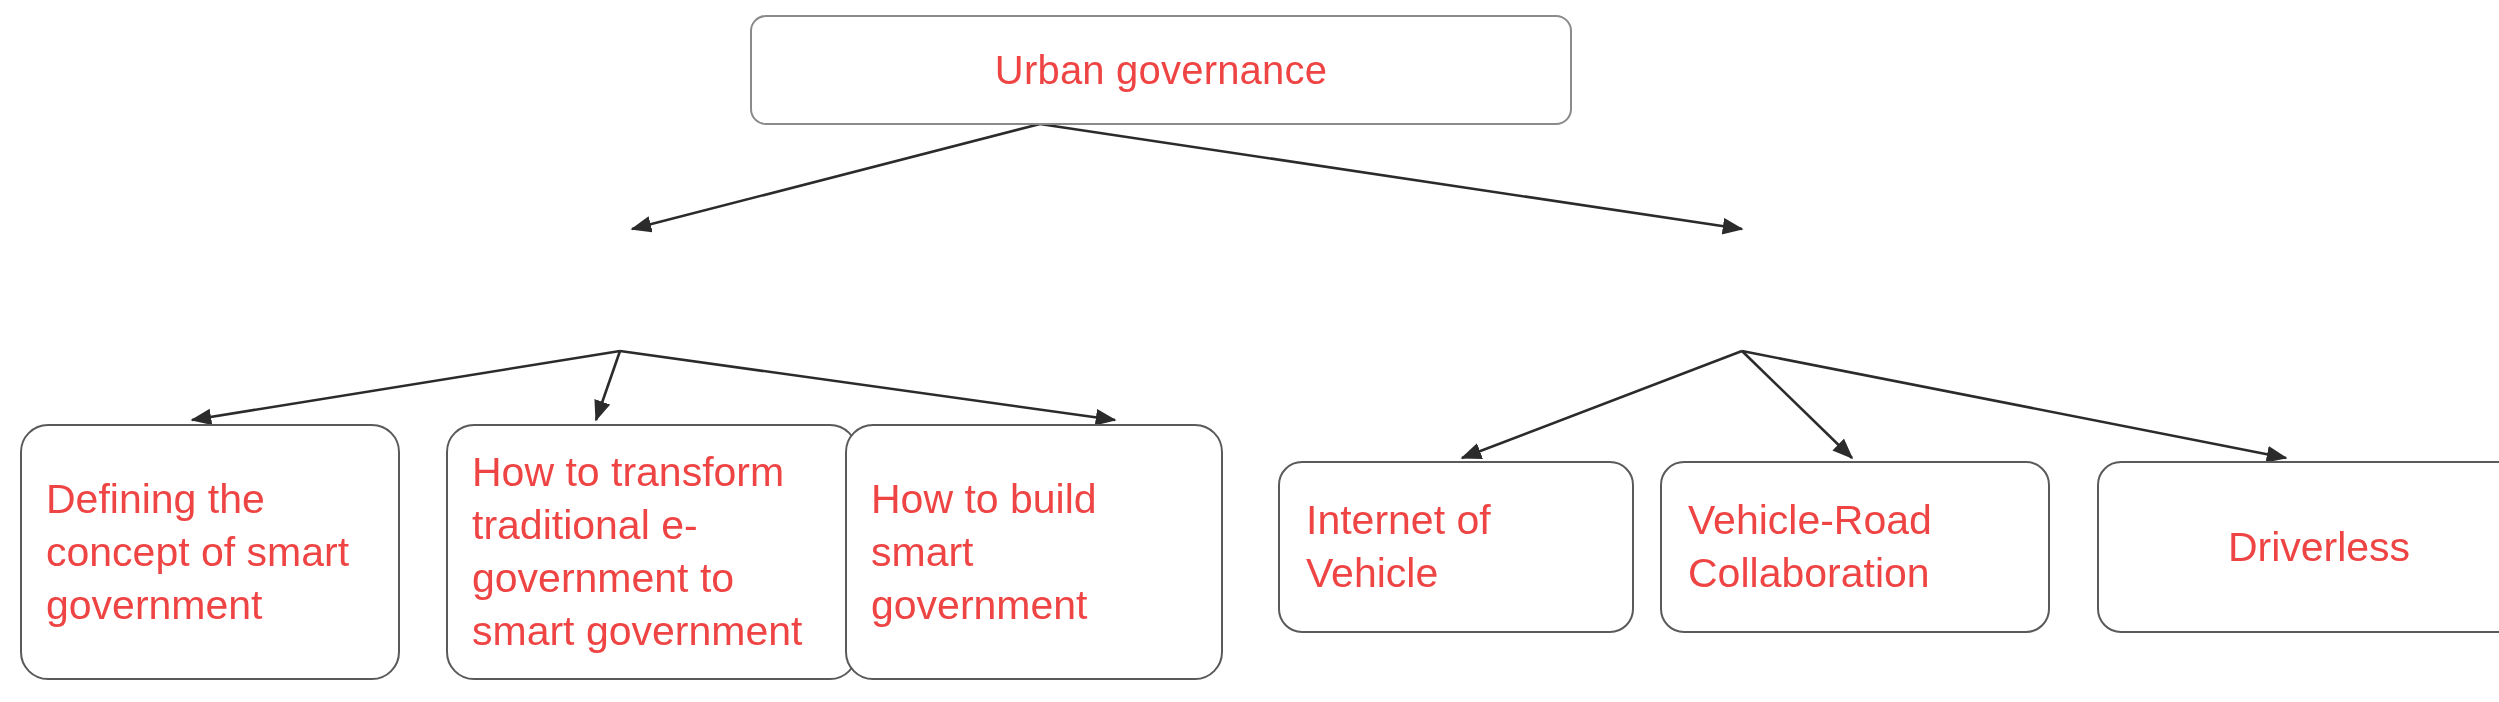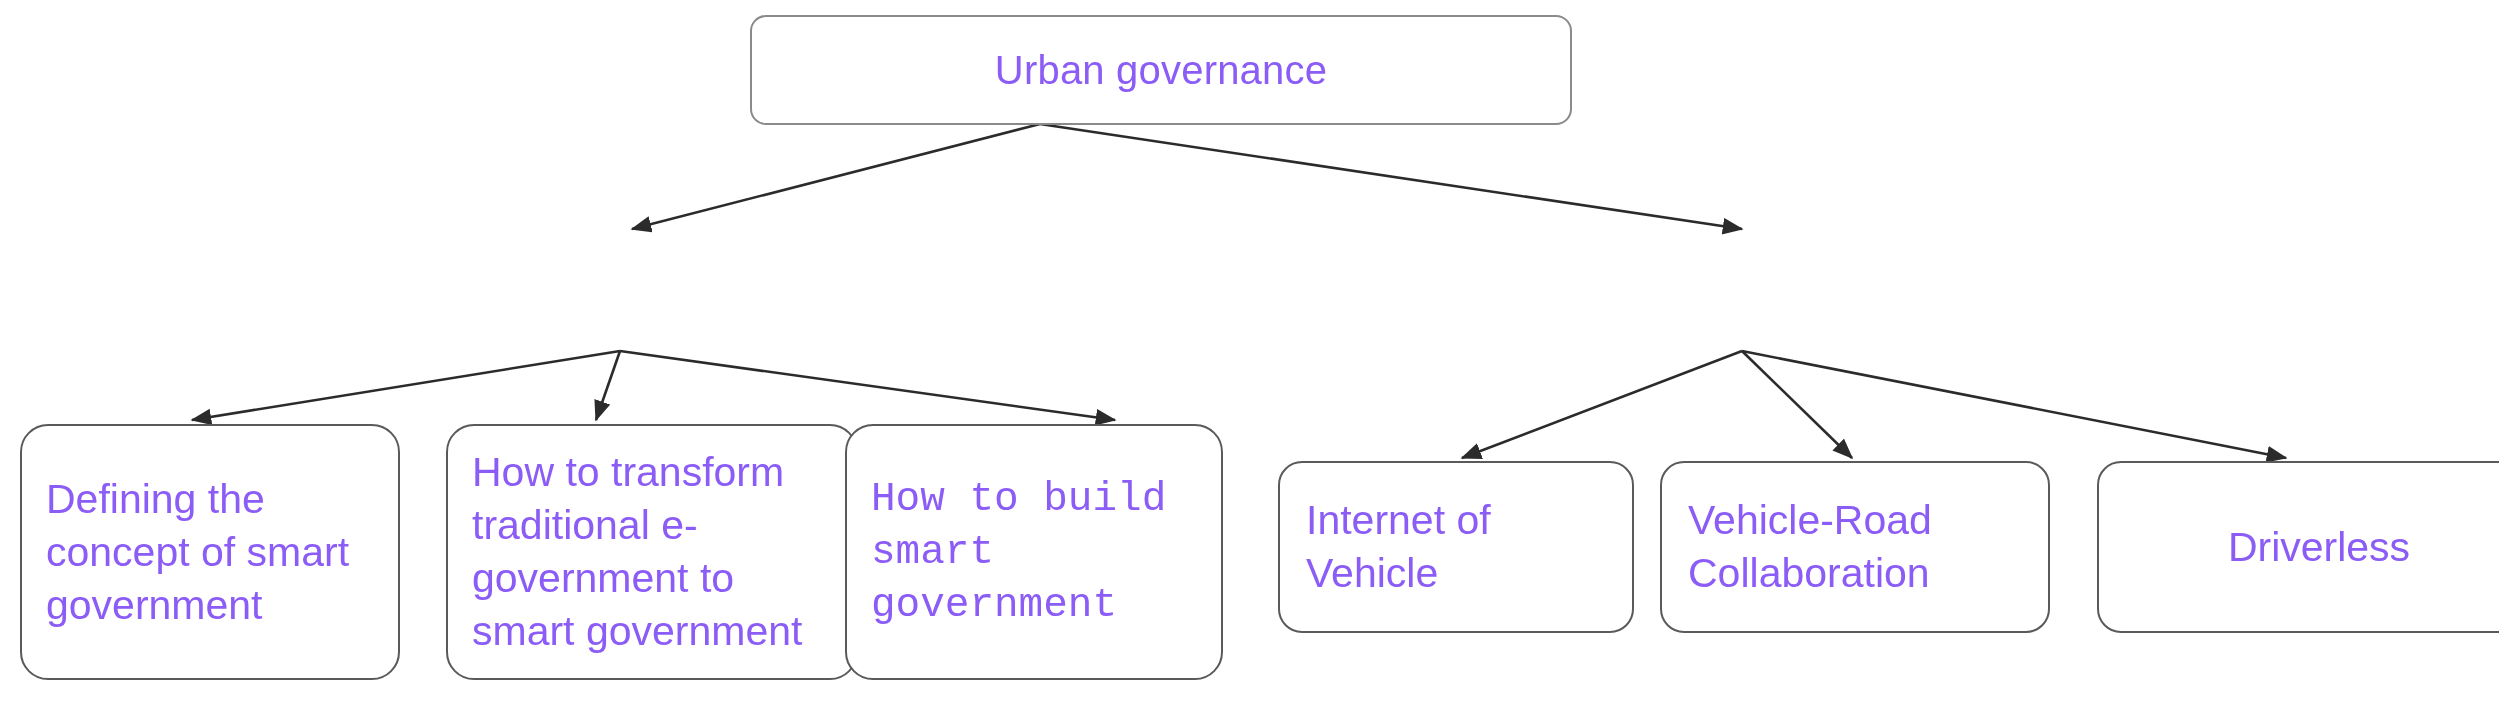--- a/index.html
+++ b/index.html
@@ -23,21 +23,21 @@
     height: 702px;
     pointer-events: none;
   }
   .node {
     position: absolute;
     box-sizing: border-box;
     background: #ffffff;
     border: 2px solid #7a7a7a;
     display: flex;
     align-items: center;
-    color: #8b5cf6;
+    color: #ef4444;
     z-index: 2;
   }
   
   .node.bar {
     border-radius: 16px;
     justify-content: center;
     border-color: #8a8a8a;
   }
   .node.bar .label {
     font-size: 40px;
@@ -102,21 +102,21 @@
 
 
   <div class="node card tall" style="left:20px; top:424px; width:380px; height:256px;">
     <span class="label">Defining the concept of smart government</span>
   </div>
 
   <div class="node card tall" style="left:400px; top:424px; width:412px; height:256px;margin-left:46px;">
     <span class="label">How to transform traditional e-government to smart government</span>
   </div>
 
-  <div class="node card tall" style="left:845px; top:424px; width:378px; height:256px;font-family:Liberation Mono, monospace;">
+  <div class="node card tall" style="left:845px; top:424px; width:378px; height:256px;">
     <span class="label">How to build smart government</span>
   </div>
 
   <div class="node card narrow" style="left:1278px; top:461px; width:356px; height:172px;">
     <span class="label">Internet of Vehicle</span>
   </div>
 
   <div class="node card narrow" style="left:1660px; top:461px; width:390px; height:172px;">
     <span class="label">Vehicle-Road Collaboration</span>
   </div>

